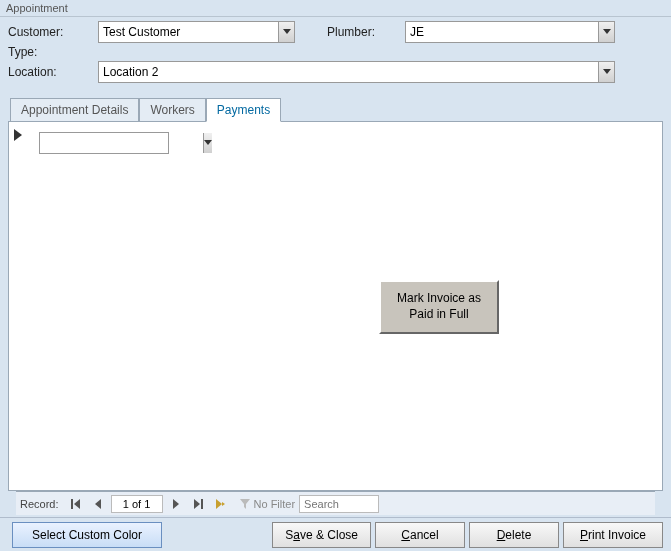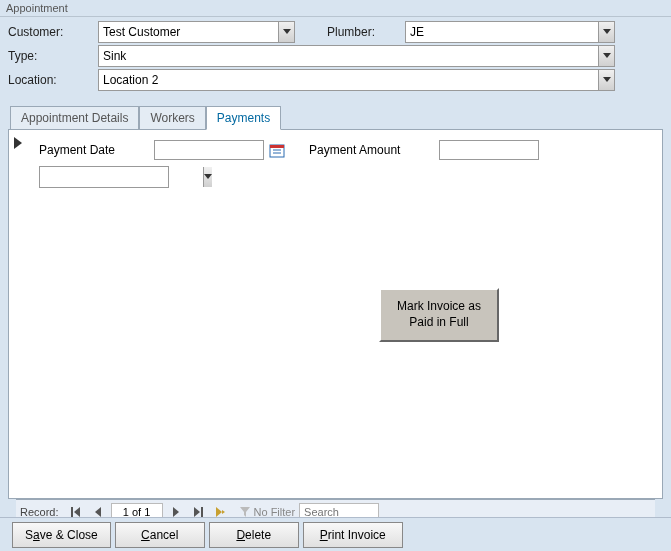--- a/index.html
+++ b/index.html
@@ -230,28 +230,20 @@
         <input class="combo-input" value="JE" style="">
         <div class="combo-btn">
           <svg width="8" height="6">
               <path d="M0 0 L8 0 L4 5 Z" fill="#333"></path>
             </svg>
         </div>
       </div>
     </div>
     <div class="form-row">
       <div class="form-label">Type:</div>
-      <div class="combo" style="flex:1; max-width:517px">
-        <input class="combo-input" value="Sink" style="">
-        <div class="combo-btn">
-          <svg width="8" height="6">
-              <path d="M0 0 L8 0 L4 5 Z" fill="#333"></path>
-            </svg>
-        </div>
-      </div>
     </div>
     <div class="form-row">
       <div class="form-label">Location:</div>
       <div class="combo" style="flex:1; max-width:517px">
         <input class="combo-input" value="Location 2" style="">
         <div class="combo-btn">
           <svg width="8" height="6">
               <path d="M0 0 L8 0 L4 5 Z" fill="#333"></path>
             </svg>
         </div>
@@ -265,35 +257,20 @@
       <div class="tab">Workers</div>
       <div class="tab active">Payments</div>
     </div>
     <div class="tab-panel">
       <div class="record-marker">
         <svg width="10" height="12">
             <path d="M1 0 L9 6 L1 12 Z" fill="#333"></path>
           </svg>
       </div>
       <div class="panel-body">
-        <div class="prow">
-          <div class="plabel">Payment Date</div>
-          <input class="pinput" style="width: 110px;" value="">
-          <div class="cal-btn">
-            <svg width="16" height="16">
-              <rect x="1" y="3" width="14" height="12" fill="#fff" stroke="#2a6bb0"></rect>
-              <rect x="1" y="3" width="14" height="3" fill="#c33"></rect>
-              <line x1="4" y1="8" x2="12" y2="8" stroke="#2a6bb0" stroke-width="1"></line>
-              <line x1="4" y1="11" x2="12" y2="11" stroke="#2a6bb0" stroke-width="1"></line>
-            </svg>
-          </div>
-          <div style="width:22px"></div>
-          <div style="width:130px">Payment Amount</div>
-          <input class="pinput" style="width: 100px;" value="">
-        </div>
         <div class="prow">
           <div class="combo" style="width:130px">
             <input class="combo-input" value="" style="">
             <div class="combo-btn">
               <svg width="8" height="6">
                   <path d="M0 0 L8 0 L4 5 Z" fill="#333"></path>
                 </svg>
             </div>
           </div>
         </div>
@@ -337,20 +314,23 @@
         <svg width="12" height="12">
             <path d="M1 1 L11 1 L7 6 L7 11 L5 9 L5 6 Z" fill="#bbb"></path>
           </svg>
         <span>No Filter</span>
       </div>
       <input class="nav-search" placeholder="Search" style="">
     </div>
   </div>
 
   <div class="footer">
+    <div class="footer-left">
+      <div class="footer-btn primary" style="min-width:150px">Select Custom Color</div>
+    </div>
     <div class="footer-btn">
       <span>S</span>
         <span class="underline-char">a</span>
         <span>ve &amp; Close</span>
     </div>
     <div class="footer-btn">
       <span class="underline-char">C</span>
         <span>ancel</span>
     </div>
     <div class="footer-btn">

